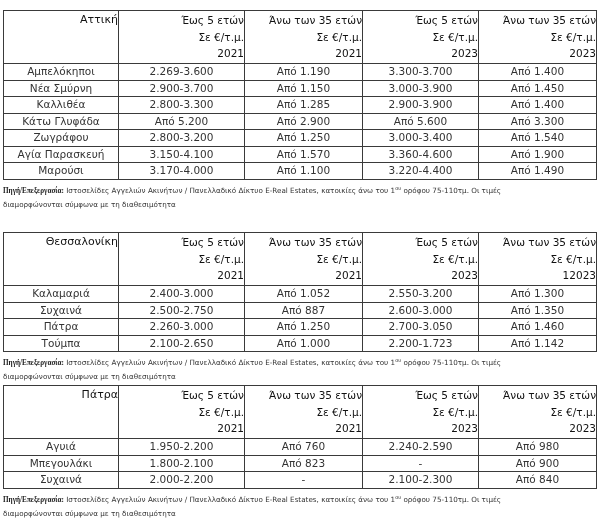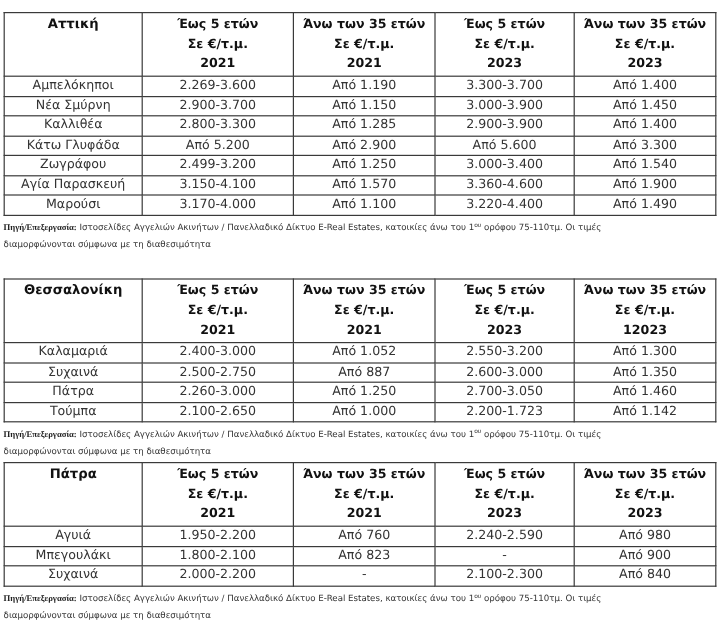--- a/index.html
+++ b/index.html
@@ -9,22 +9,22 @@
   }
   .block { position: absolute; left: 3px; width: 593px; }
   table.prices {
     border-collapse: collapse; width: 593px; table-layout: fixed;
   }
   table.prices th, table.prices td {
     border: 1px solid #3a3a3a; text-align: center; padding: 0;
     overflow: hidden; white-space: nowrap;
   }
   table.prices th {
-    font-weight: bold; font-size: 10.5px; line-height: 16.5px; height: 51px;
-    vertical-align: top; padding-top: 1px; color: #111;
+    font-weight: normal; font-size: 10.5px; line-height: 16.5px; height: 51px;
+    vertical-align: top; padding-top: 1px; color: #111; text-align: right;
   }
   table.prices th .l { display: block; }
   table.prices th.region { font-size: 11px; }
   table.prices td {
     font-size: 10.5px; height: 15.5px; line-height: 15.5px; color: #333;
   }
   col.c0 { width: 115px; } col.c1 { width: 126px; } col.c2 { width: 118px; }
   col.c3 { width: 116px; } col.c4 { width: 118px; }
   .note {
     font-size: 7.2px; line-height: 13px; color: #333; margin-top: 2px;
@@ -96,21 +96,21 @@
         </tr>
         <tr>
           <td>Κάτω Γλυφάδα</td>
           <td>Από 5.200</td>
           <td>Από 2.900</td>
           <td>Από 5.600</td>
           <td>Από 3.300</td>
         </tr>
         <tr>
           <td>Ζωγράφου</td>
-          <td>2.499-3.200</td>
+          <td>2.800-3.200</td>
           <td>Από 1.250</td>
           <td>3.000-3.400</td>
           <td>Από 1.540</td>
         </tr>
         <tr>
           <td>Αγία Παρασκευή</td>
           <td>3.150-4.100</td>
           <td>Από 1.570</td>
           <td>3.360-4.600</td>
           <td>Από 1.900</td>

